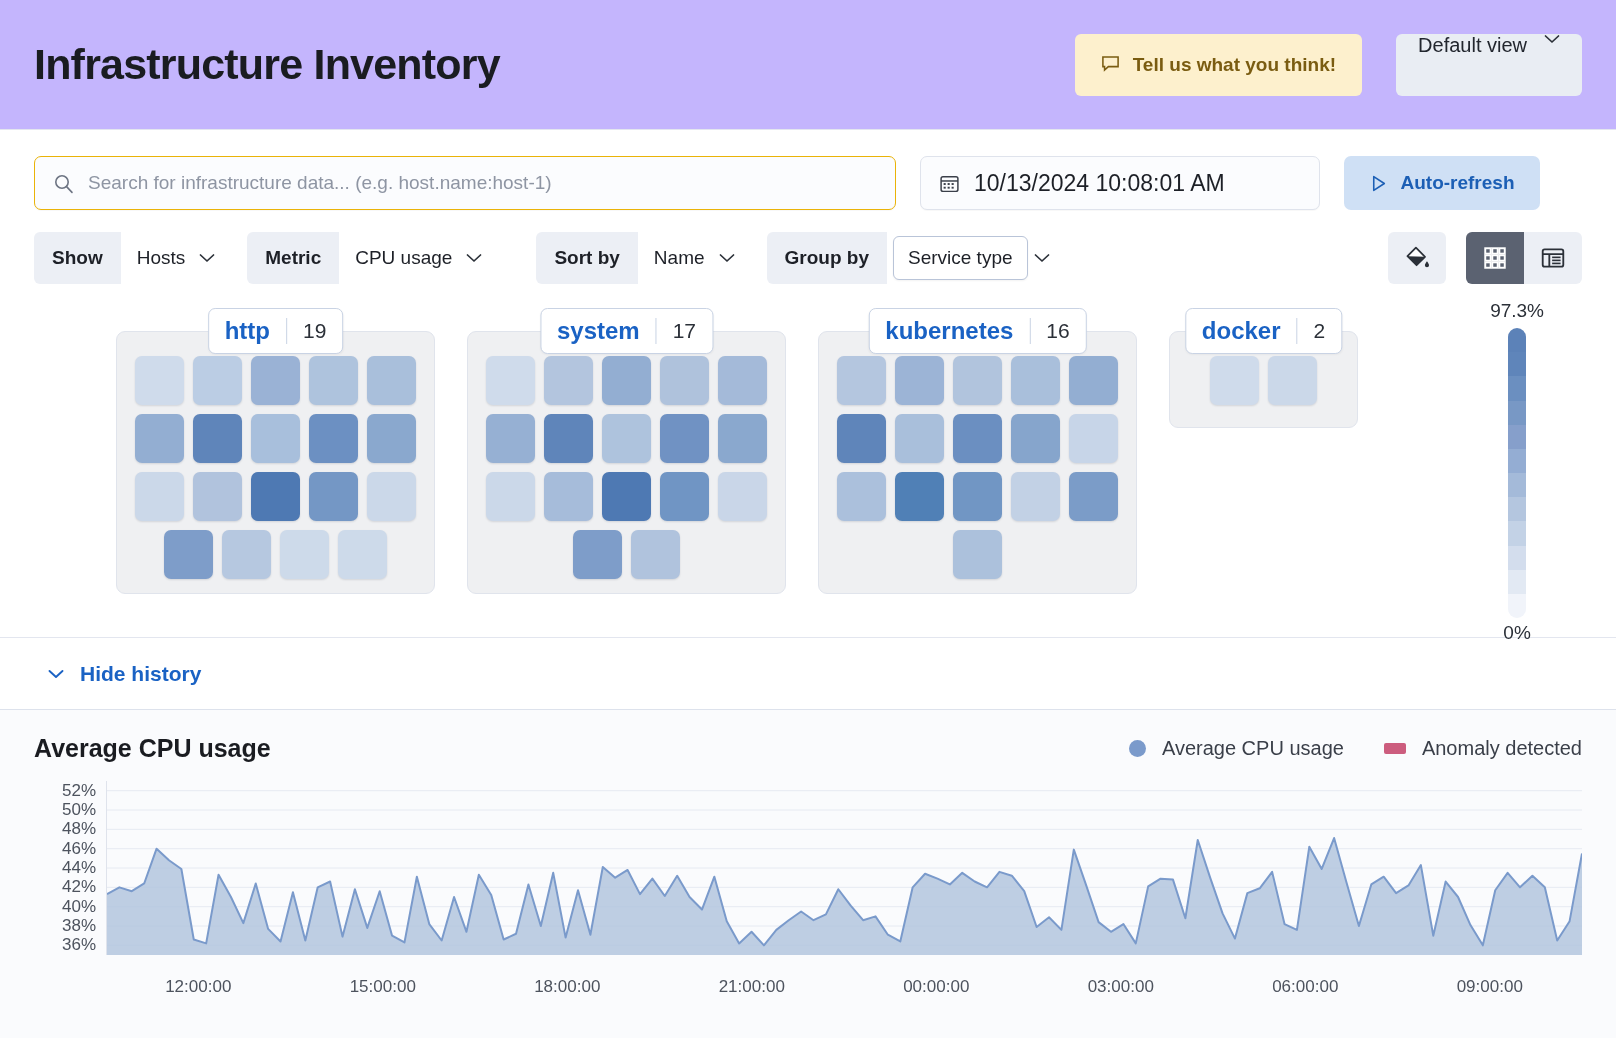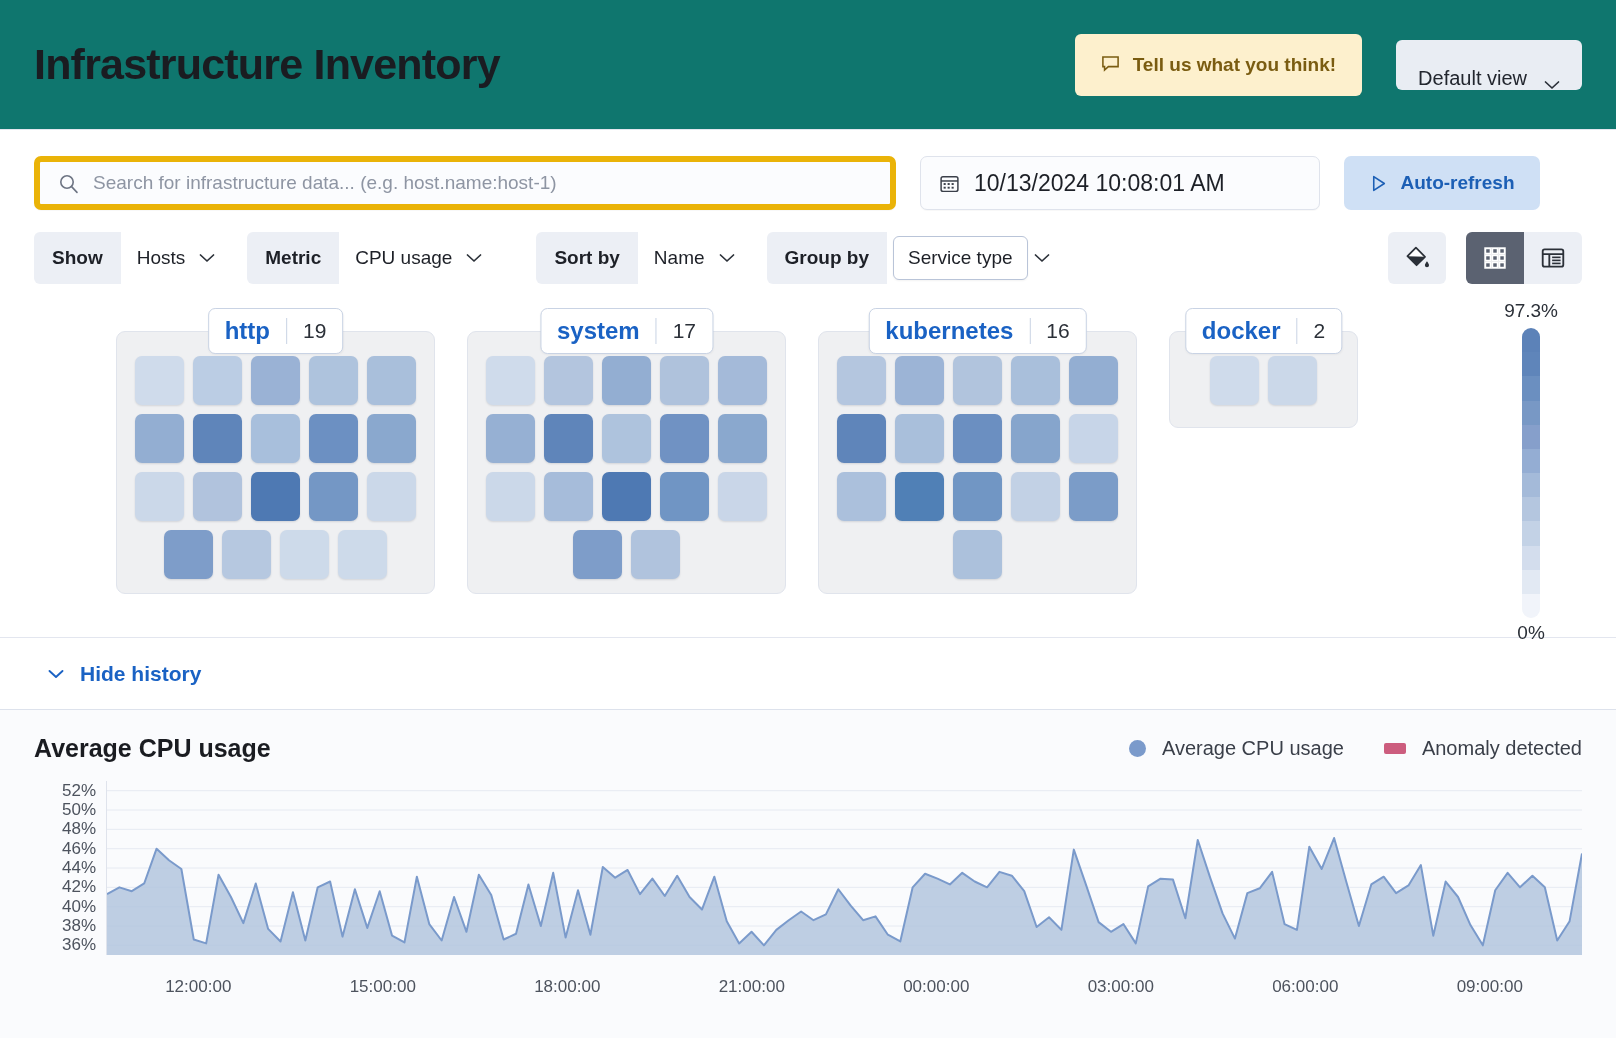--- a/index.html
+++ b/index.html
@@ -7,21 +7,21 @@
     width: 1616px; height: 1038px;
     font-family: "Liberation Sans", sans-serif;
     background: #ffffff;
     overflow: hidden;
   }
   .page { position: relative; width: 1616px; height: 1038px; background: #fff; }
 
   
   .header {
     height: 130px;
-    background: #0f766e;
+    background: #c4b5fd;
     border-bottom: 1px solid #e3e6ef;
     display: flex; align-items: center;
     padding: 0 34px;
   }
   .page-title {
     font-size: 43px; font-weight: 700; color: #1a1c21;
     letter-spacing: -0.8px;
   }
   .header-right { margin-left: auto; display: flex; align-items: center; gap: 34px; }
   .feedback-btn {
@@ -29,32 +29,32 @@
     border: none; border-radius: 6px;
     height: 62px; padding: 0 26px;
     display: flex; align-items: center; gap: 13px;
     font-size: 19px; font-weight: 700; cursor: pointer;
     font-family: "Liberation Sans", sans-serif;
   }
   .feedback-btn .chat-ico { display: block; width: 19px; height: 19px; }
   .view-btn {
     background: #e9edf3; color: #22262e;
     border: none; border-radius: 6px;
-    height: 50px; padding: 0 22px;
-    display: flex; align-items: flex-end; gap: 17px;
+    height: 62px; padding: 0 22px;
+    display: flex; align-items: flex-start; gap: 17px;
     font-size: 20px; font-weight: 400; cursor: pointer;
     font-family: "Liberation Sans", sans-serif;
   }
 
   
   .toolbar { padding: 26px 34px 0 34px; background: #fff; }
   .search-row { display: flex; align-items: center; gap: 24px; }
   .search-box {
     flex: 0 0 862px; height: 54px;
-    background: #fbfcfe; border: 6px solid #eab308; border-radius: 7px;
+    background: #fbfcfe; border: 1px solid #eab308; border-radius: 7px;
     display: flex; align-items: center; gap: 14px; padding: 0 18px;
     box-shadow: 0 1px 1px rgba(0,0,0,.03);
   }
   .search-box .ph { color: #8e95a3; font-size: 19px; }
   .date-box {
     flex: 0 0 400px; height: 54px;
     background: #fbfcfe; border: 1px solid #dfe3ec; border-radius: 7px;
     display: flex; align-items: center; gap: 14px; padding: 0 18px;
     box-shadow: 0 1px 1px rgba(0,0,0,.03);
   }
@@ -127,21 +127,21 @@
   }
   .tile-rows { display: flex; flex-direction: column; gap: 9px; }
   .tile-row { display: flex; gap: 9px; justify-content: center; }
   .tile {
     width: 49px; height: 49px; border-radius: 7px;
     box-shadow: 0 1px 2px rgba(40,50,70,.14);
   }
 
   
   .legend-scale {
-    position: absolute; right: 58px; top: -8px;
+    position: absolute; right: 72px; top: -8px;
     display: flex; flex-direction: column; align-items: center;
   }
   .legend-scale .lg-top, .legend-scale .lg-bot {
     font-size: 19px; color: #2b3038;
   }
   .legend-scale .lg-top { margin-bottom: 6px; }
   .legend-scale .lg-bot { margin-top: 4px; }
   .lg-bar {
     width: 18px; height: 290px; border-radius: 9px; overflow: hidden;
     display: flex; flex-direction: column;

